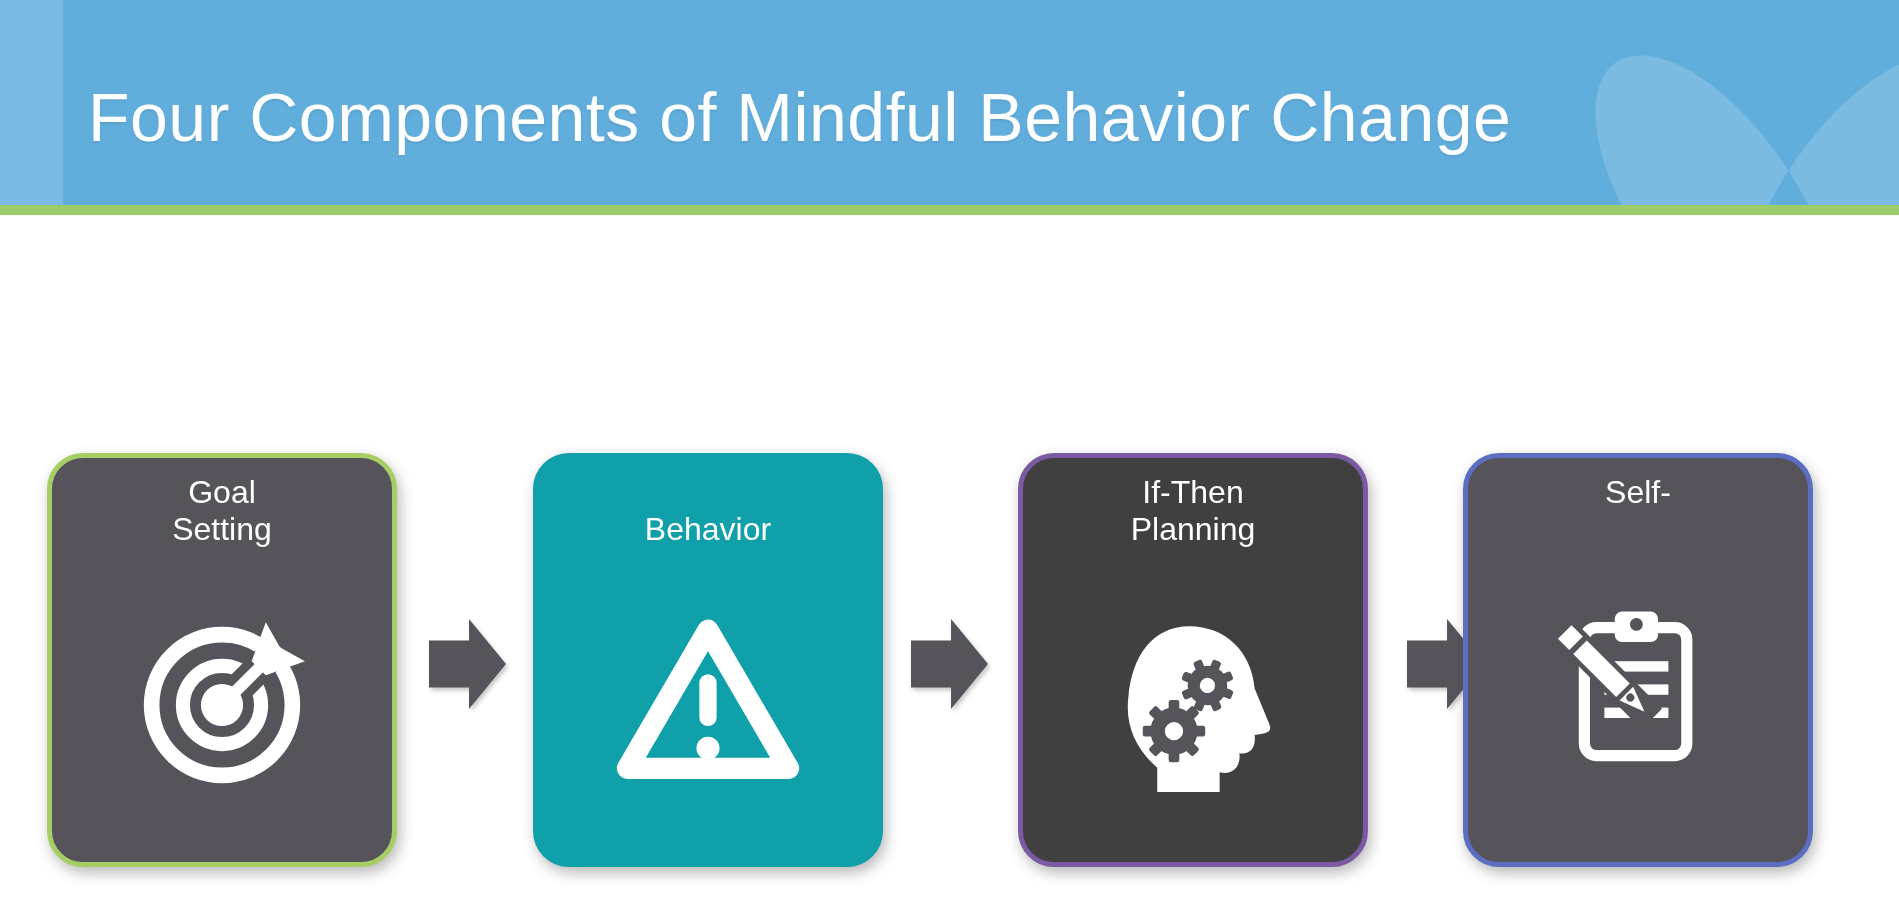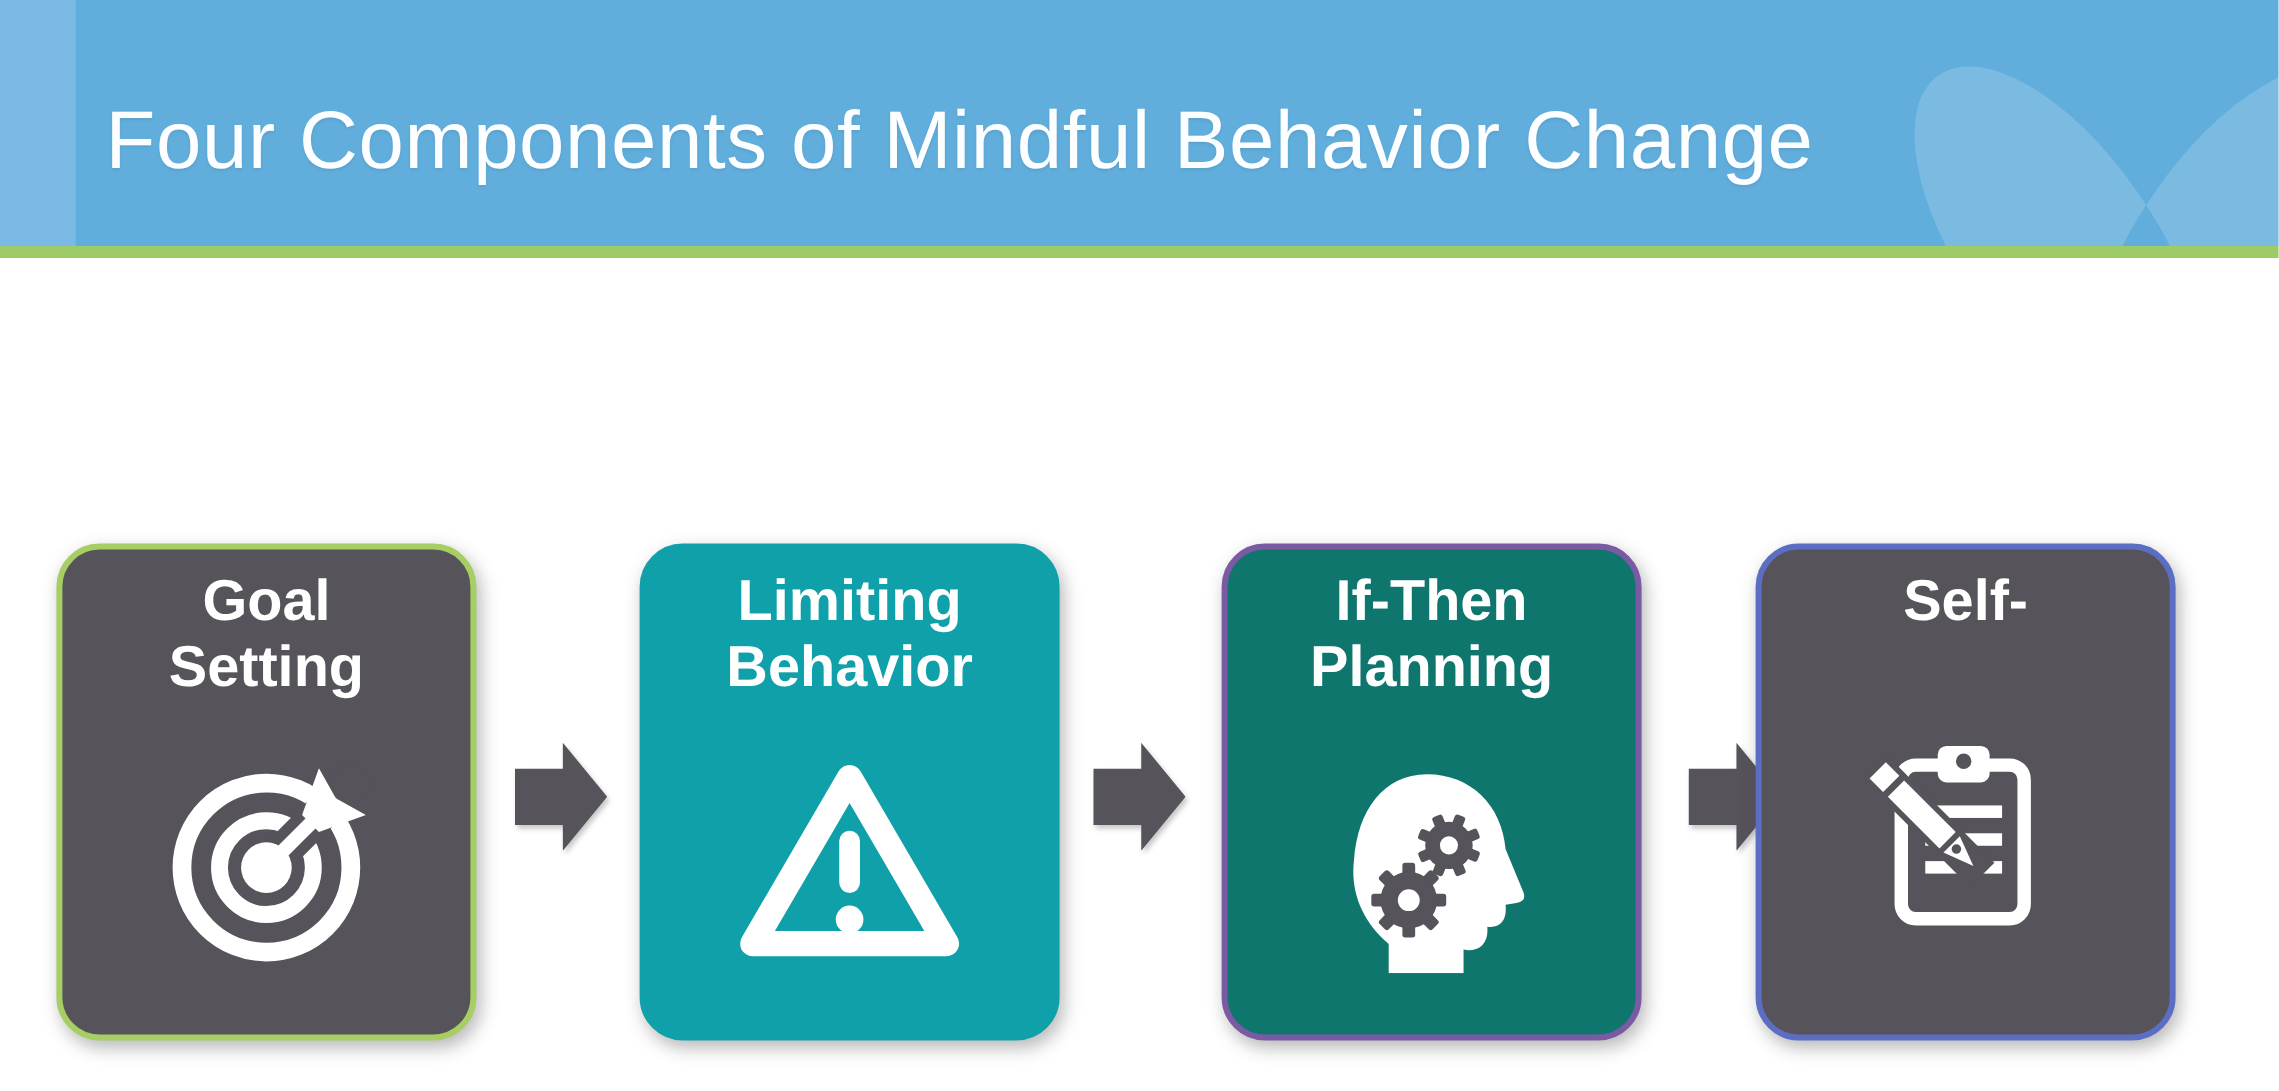--- a/index.html
+++ b/index.html
@@ -31,22 +31,22 @@
     position:absolute;top:453px;width:350px;height:414px;border-radius:36px;
     border:5px solid transparent;box-sizing:border-box;
     display:flex;flex-direction:column;align-items:center;
     box-shadow:3px 6px 14px rgba(70,70,70,0.38);
   }
   .card-1{left:47px;}
   .card-2{left:533px;}
   .card-3{left:1018px;}
   .card-4{left:1463px;}
   .card-title{
-    margin-top:16px;text-align:center;color:#ffffff;font-weight:bold;
-    font-size:48px;line-height:1.15;
+    margin-top:16px;text-align:center;color:#ffffff;font-weight:normal;
+    font-size:32px;line-height:1.15;
   }
   .icon-wrap{flex:1;width:100%;display:flex;align-items:center;justify-content:center;}
   
   .arrow-wrap{position:absolute;top:619px;width:77px;height:90px;
     filter:drop-shadow(2px 3px 2px rgba(0,0,0,0.22));}
   .arrow{
     width:100%;height:100%;background:var(--arrow-gray,#56535A);
     clip-path:polygon(0 24%,52% 24%,52% 0,100% 50%,52% 100%,52% 76%,0 76%);
   }
   .arrow-1{left:429px;}
@@ -84,37 +84,37 @@
       </svg>
     </div>
   </div>
 
   <div class="arrow-wrap arrow-1">
     <div class="arrow"></div>
   </div>
 
   <div class="card card-2" style="background: rgb(15, 160, 169); border-color: rgb(15, 160, 169);">
     <div class="card-title">
-      <span>Limiting</span><br>
+      <br>
       <span>Behavior</span>
     </div>
     <div class="icon-wrap">
       <svg width="212" height="192" viewBox="0 0 220 200">
         <polygon points="110,22 194,166 26,166" fill="none" stroke="#ffffff" stroke-width="22" stroke-linejoin="round"></polygon>
         <rect x="101" y="68" width="18" height="54" rx="9" fill="#ffffff"></rect>
         <circle cx="110" cy="145" r="12" fill="#ffffff"></circle>
       </svg>
     </div>
   </div>
 
   <div class="arrow-wrap arrow-2">
     <div class="arrow"></div>
   </div>
 
-  <div class="card card-3" style="background: #0f766e; border-color: rgb(123, 90, 164);">
+  <div class="card card-3" style="background: #404040; border-color: rgb(123, 90, 164);">
     <div class="card-title">
       <span>If-Then</span><br>
       <span>Planning</span>
     </div>
     <div class="icon-wrap">
       <svg width="160" height="175" viewBox="0 0 210 230">
         <path fill="#ffffff" d="M100 12 C148 12 182 46 186 94 L205 140 Q210 151 198 153 L186 155
           C188 172 180 181 166 179 C168 198 156 208 140 204 L140 230 L58 230 L58 198
           C28 172 16 140 20 106 C24 52 52 12 100 12 Z"></path>
         <g style="fill:var(--card-gray,#56535A)">

